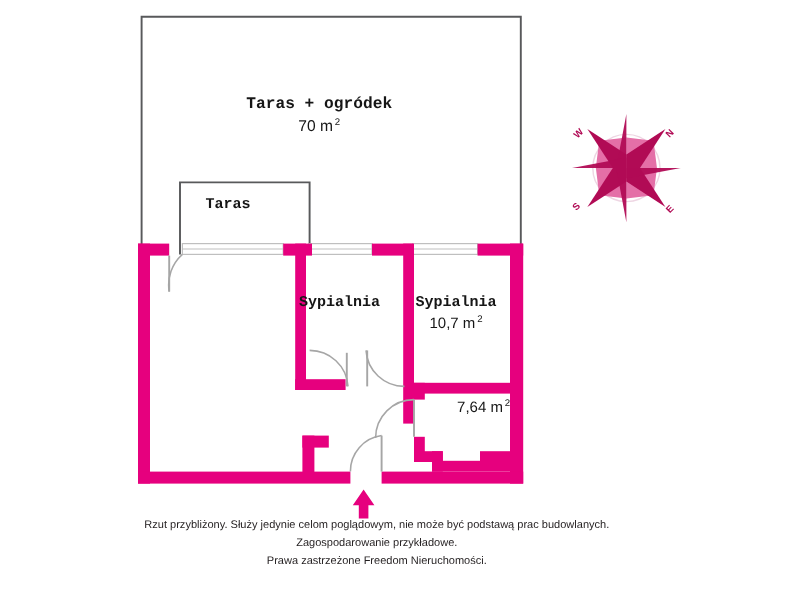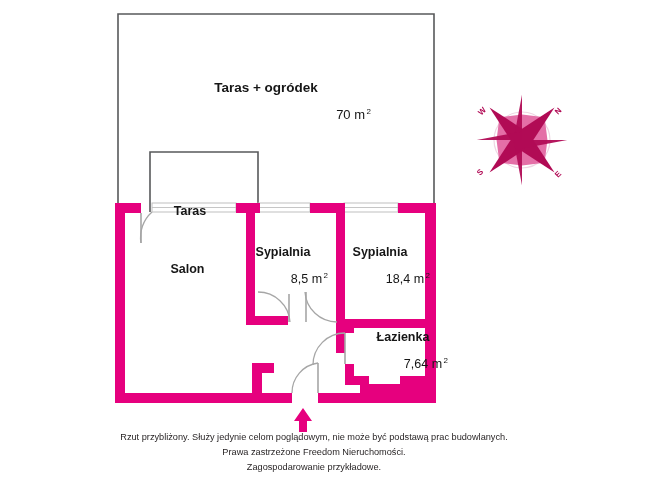--- a/index.html
+++ b/index.html
@@ -35,36 +35,36 @@
     line-height: 1.22;
     font-weight: bold;
     color: #161616;
     white-space: nowrap;
     pointer-events: none;
   }
   .room-label .rm-name {
     display: block;
     font-size: 12.5px;
     font-weight: bold;
+    font-family: Liberation Mono, monospace;
   }
   .room-label .rm-area {
     display: block;
     font-size: 12.5px;
     font-weight: normal;
-    margin-top: 11px;
-    text-align: right;
+    margin-top: 1px;
   }
   .room-label .rm-area .sup {
     font-size: 8px;
     vertical-align: super;
     margin-left: 1.5px;
   }
   .label-terrace-big .rm-name { font-size: 13.5px; }
   .label-terrace-big .rm-area { font-size: 13px; }
-  .label-taras .rm-name { font-size: 12.5px; margin-top: 41px; }
+  .label-taras .rm-name { font-size: 12.5px; }
 
   #compass {
     position: absolute;
     left: 468px;
     top: 86px;
     width: 108px;
     height: 108px;
   }
   #footer-note {
     position: absolute;
@@ -168,36 +168,33 @@
   <div class="room-label label-terrace-big" style="left:161px; top:80px; width:210px;">
     <span class="rm-name">Taras + ogródek</span>
     <span class="rm-area"><span>70 m</span><span class="sup">2</span></span>
   </div>
 
   <div class="room-label label-taras" style="left:140px; top:163px; width:100px;">
     <span class="rm-name">Taras</span>
   </div>
 
   <div class="room-label" style="left:140px; top:262px; width:95px;">
-    <span class="rm-name">Salon</span>
   </div>
 
   <div class="room-label" style="left:238px; top:245px; width:90px;">
     <span class="rm-name">Sypialnia</span>
-    <span class="rm-area"><span>8,5 m</span><span class="sup">2</span></span>
   </div>
 
   <div class="room-label" style="left:330px; top:245px; width:100px;">
     <span class="rm-name">Sypialnia</span>
-    <span class="rm-area"><span>18,4 m</span><span class="sup">2</span></span>
+    <span class="rm-area"><span>10,7 m</span><span class="sup">2</span></span>
   </div>
 
 
   <div class="room-label" style="left:358px; top:330px; width:90px;">
-    <span class="rm-name">Łazienka</span>
     <span class="rm-area"><span>7,64 m</span><span class="sup">2</span></span>
   </div>
 
 
   <svg id="compass" viewBox="0 0 108 108">
     <g transform="rotate(45 54 54)">
 
       <circle cx="54" cy="54" r="28" fill="none" stroke="#EED6E3" stroke-width="1.2"></circle>
 
       <g fill="#E46FA7">
@@ -229,17 +226,17 @@
     <g font-family="Liberation Sans, sans-serif" font-size="8" fill="#B10B55" font-weight="bold">
       <text x="16" y="27" transform="rotate(-45 16 27)" text-anchor="middle">W</text>
       <text x="92" y="27" transform="rotate(-45 92 27)" text-anchor="middle">N</text>
       <text x="14" y="88" transform="rotate(-45 14 88)" text-anchor="middle">S</text>
       <text x="92" y="90" transform="rotate(-45 92 90)" text-anchor="middle">E</text>
     </g>
   </svg>
 
   <div id="footer-note">
     <div>Rzut przybliżony. Służy jedynie celom poglądowym, nie może być podstawą prac budowlanych.</div>
+    <div>Zagospodarowanie przykładowe.</div>
     <div>Prawa zastrzeżone Freedom Nieruchomości.</div>
-    <div>Zagospodarowanie przykładowe.</div>
   </div>
 
 </div>
 
 </body></html>

